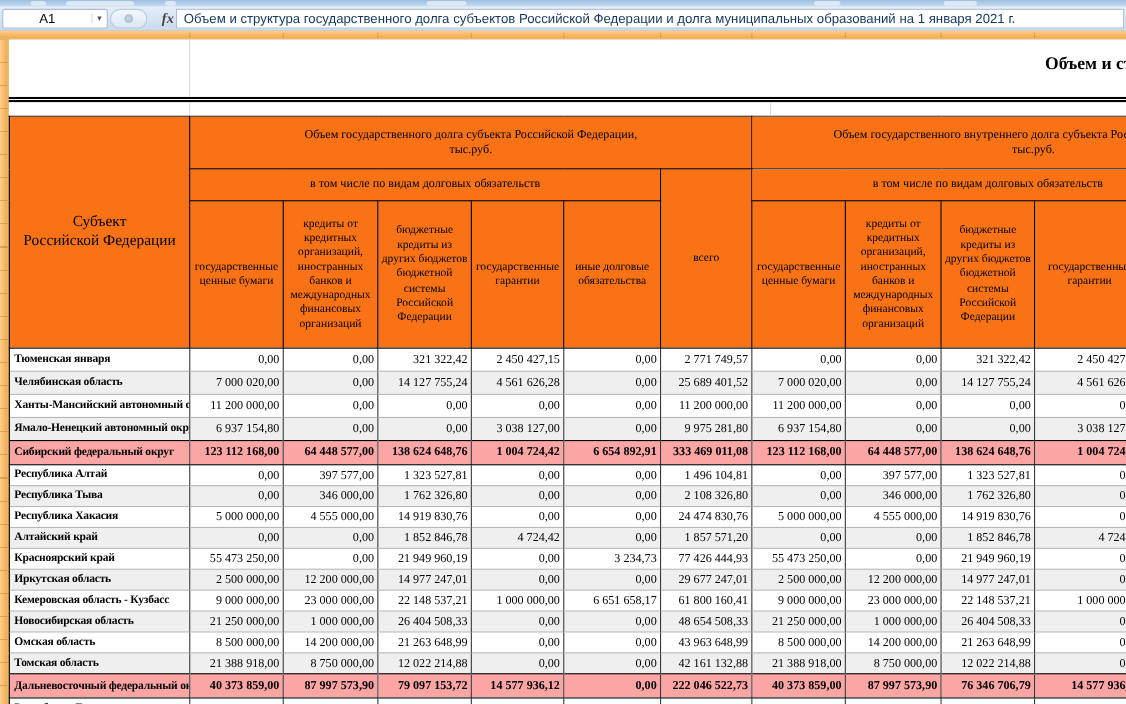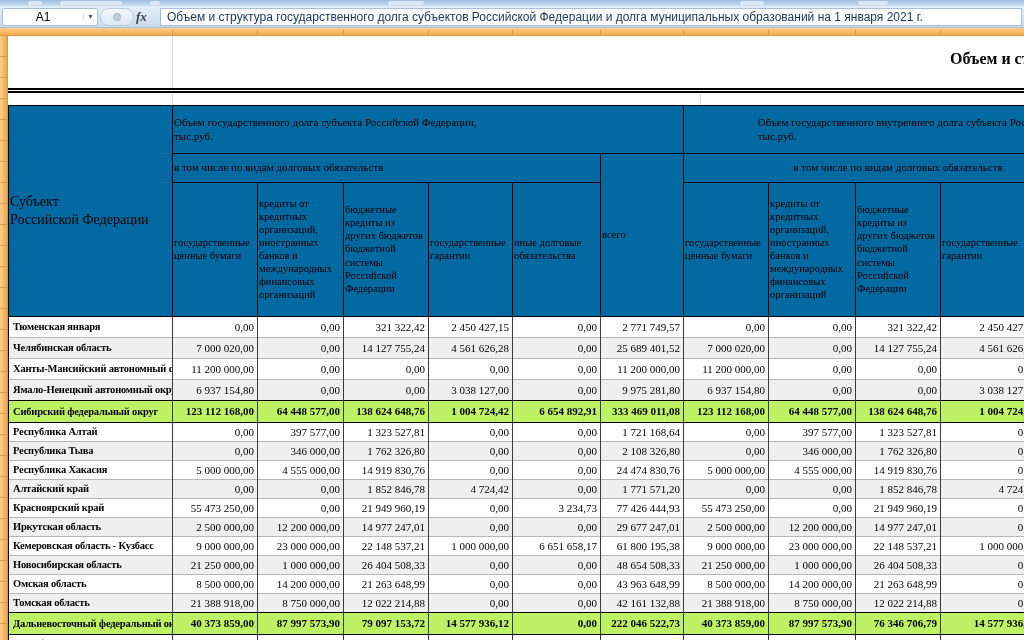--- a/index.html
+++ b/index.html
@@ -18,21 +18,21 @@
   .name-box { width:96px; height:18px; background:#fff; border:1px solid #A9BFD9;
               border-radius:2px; display:flex; align-items:center; font-size:12px; color:#000; }
   .name-box .nb-text { flex:1; text-align:center; }
   .nb-drop { width:14px; font-size:8px; color:#555; border-left:1px solid #D5E0EC;
              text-align:center; cursor:default; }
   .fb-buttons { width:34px; height:18px; background:linear-gradient(#F2F7FC,#DDE8F3);
                 border:1px solid #B9CCE0; border-radius:9px; display:flex;
                 align-items:center; justify-content:center; }
   .fb-buttons .dot { width:8px; height:8px; border-radius:50%;
                      background:radial-gradient(#cfd8e2,#9fb0c2); }
-  .fx { width:22px; text-align:left; font-family:"Liberation Serif", serif;
+  .fx { width:22px; text-align:right; font-family:"Liberation Serif", serif;
         font-style:italic; font-weight:bold; font-size:13px; color:#444; }
   .formula-input { flex:1; height:18px; background:#fff; border:1px solid #A9BFD9;
                    display:flex; align-items:center; padding:0 6px; overflow:hidden; }
   .formula-input span { font-size:12px; color:#16365C; white-space:nowrap; }
 
   .col-strip { position:relative; height:8px;
                background:linear-gradient(#FBCE8C,#F2A94B);
                border-bottom:1px solid #D79A43; }
   .col-strip .tick { position:absolute; top:2px; bottom:0; width:1px; background:#DA9E4D; }
 
@@ -50,41 +50,41 @@
   .title-text { position:absolute; left:942px; top:14px; white-space:nowrap;
                 font-family:"Liberation Serif", serif; font-weight:bold;
                 font-size:16px; color:#000; }
   .thick-border { height:5px;
                   background:linear-gradient(#000 0 2px,#fff 2px 3px,#000 3px 5px); }
   .spacer-row { position:relative; height:12px; background:#fff; }
 
   
   table { border-collapse:collapse; table-layout:fixed; width:1032px;
           font-family:"Liberation Serif", serif; }
-  th { background:#0369a1; border:1px solid #000; font-weight:normal;
-       font-size:10.5px; line-height:1.25; text-align:left; vertical-align:middle;
+  th { background:#f97316; border:1px solid #000; font-weight:normal;
+       font-size:10.5px; line-height:1.25; text-align:center; vertical-align:middle;
        white-space:pre-line; padding:1px; }
   .hr1 { height:48px; } .hr2 { height:24px; } .hr3 { height:134px; }
   th.relpos { position:relative; overflow:visible; padding:0; }
   .gwrap2 { position:absolute; left:0; top:0; width:511px; height:100%;
             display:flex; align-items:center; justify-content:center;
             white-space:pre-line; }
   .swrap2 { position:absolute; left:0; top:0; width:428px; height:100%;
             display:flex; align-items:center; justify-content:center; }
   .group-th, .sub-th { font-size:11px; }
   .subject-th { font-size:14px; }
 
   td { border-right:1px solid #3a3a3a; border-left:1px solid #3a3a3a;
        border-top:1px solid #b7b7b7; overflow:hidden; white-space:nowrap; }
   td.cname { font-weight:bold; font-size:10.5px; letter-spacing:-0.2px;
              text-align:left; padding-left:4px; }
   td.cnum  { font-size:11px; text-align:right; padding-right:3px; }
   tr.plain td { background:#FFFFFF; }
   tr.shade td { background:#EFEFEF; }
-  tr.district td { background:#bef264; font-weight:bold;
+  tr.district td { background:#fca5a5; font-weight:bold;
                    border-top:1px solid #000; border-bottom:1px solid #000; }
   tr.h21 { height:21px; } tr.h22 { height:22px; } tr.h19 { height:19px; }
   tbody tr td:first-child { border-left:1px solid #000; }
 </style>
 </head>
 <body>
 
 <div class="ribbon">
   <div class="rb" style="left:28px;width:14px"></div>
   <div class="rb" style="left:60px;width:62px"></div>
@@ -245,21 +245,21 @@
             <td class="cnum">138 624 648,76</td>
             <td class="cnum">1 004 724,42</td>
           </tr>
           <tr class="plain h19">
             <td class="cname">Республика Алтай</td>
             <td class="cnum">0,00</td>
             <td class="cnum">397 577,00</td>
             <td class="cnum">1 323 527,81</td>
             <td class="cnum">0,00</td>
             <td class="cnum">0,00</td>
-            <td class="cnum">1 721 168,64</td>
+            <td class="cnum">1 496 104,81</td>
             <td class="cnum">0,00</td>
             <td class="cnum">397 577,00</td>
             <td class="cnum">1 323 527,81</td>
             <td class="cnum">0,00</td>
           </tr>
           <tr class="shade h19">
             <td class="cname">Республика Тыва</td>
             <td class="cnum">0,00</td>
             <td class="cnum">346 000,00</td>
             <td class="cnum">1 762 326,80</td>
@@ -284,21 +284,21 @@
             <td class="cnum">14 919 830,76</td>
             <td class="cnum">0,00</td>
           </tr>
           <tr class="shade h19">
             <td class="cname">Алтайский край</td>
             <td class="cnum">0,00</td>
             <td class="cnum">0,00</td>
             <td class="cnum">1 852 846,78</td>
             <td class="cnum">4 724,42</td>
             <td class="cnum">0,00</td>
-            <td class="cnum">1 771 571,20</td>
+            <td class="cnum">1 857 571,20</td>
             <td class="cnum">0,00</td>
             <td class="cnum">0,00</td>
             <td class="cnum">1 852 846,78</td>
             <td class="cnum">4 724,42</td>
           </tr>
           <tr class="plain h19">
             <td class="cname">Красноярский край</td>
             <td class="cnum">55 473 250,00</td>
             <td class="cnum">0,00</td>
             <td class="cnum">21 949 960,19</td>
@@ -323,21 +323,21 @@
             <td class="cnum">14 977 247,01</td>
             <td class="cnum">0,00</td>
           </tr>
           <tr class="plain h19">
             <td class="cname">Кемеровская область - Кузбасс</td>
             <td class="cnum">9 000 000,00</td>
             <td class="cnum">23 000 000,00</td>
             <td class="cnum">22 148 537,21</td>
             <td class="cnum">1 000 000,00</td>
             <td class="cnum">6 651 658,17</td>
-            <td class="cnum">61 800 195,38</td>
+            <td class="cnum">61 800 160,41</td>
             <td class="cnum">9 000 000,00</td>
             <td class="cnum">23 000 000,00</td>
             <td class="cnum">22 148 537,21</td>
             <td class="cnum">1 000 000,00</td>
           </tr>
           <tr class="shade h19">
             <td class="cname">Новосибирская область</td>
             <td class="cnum">21 250 000,00</td>
             <td class="cnum">1 000 000,00</td>
             <td class="cnum">26 404 508,33</td>

